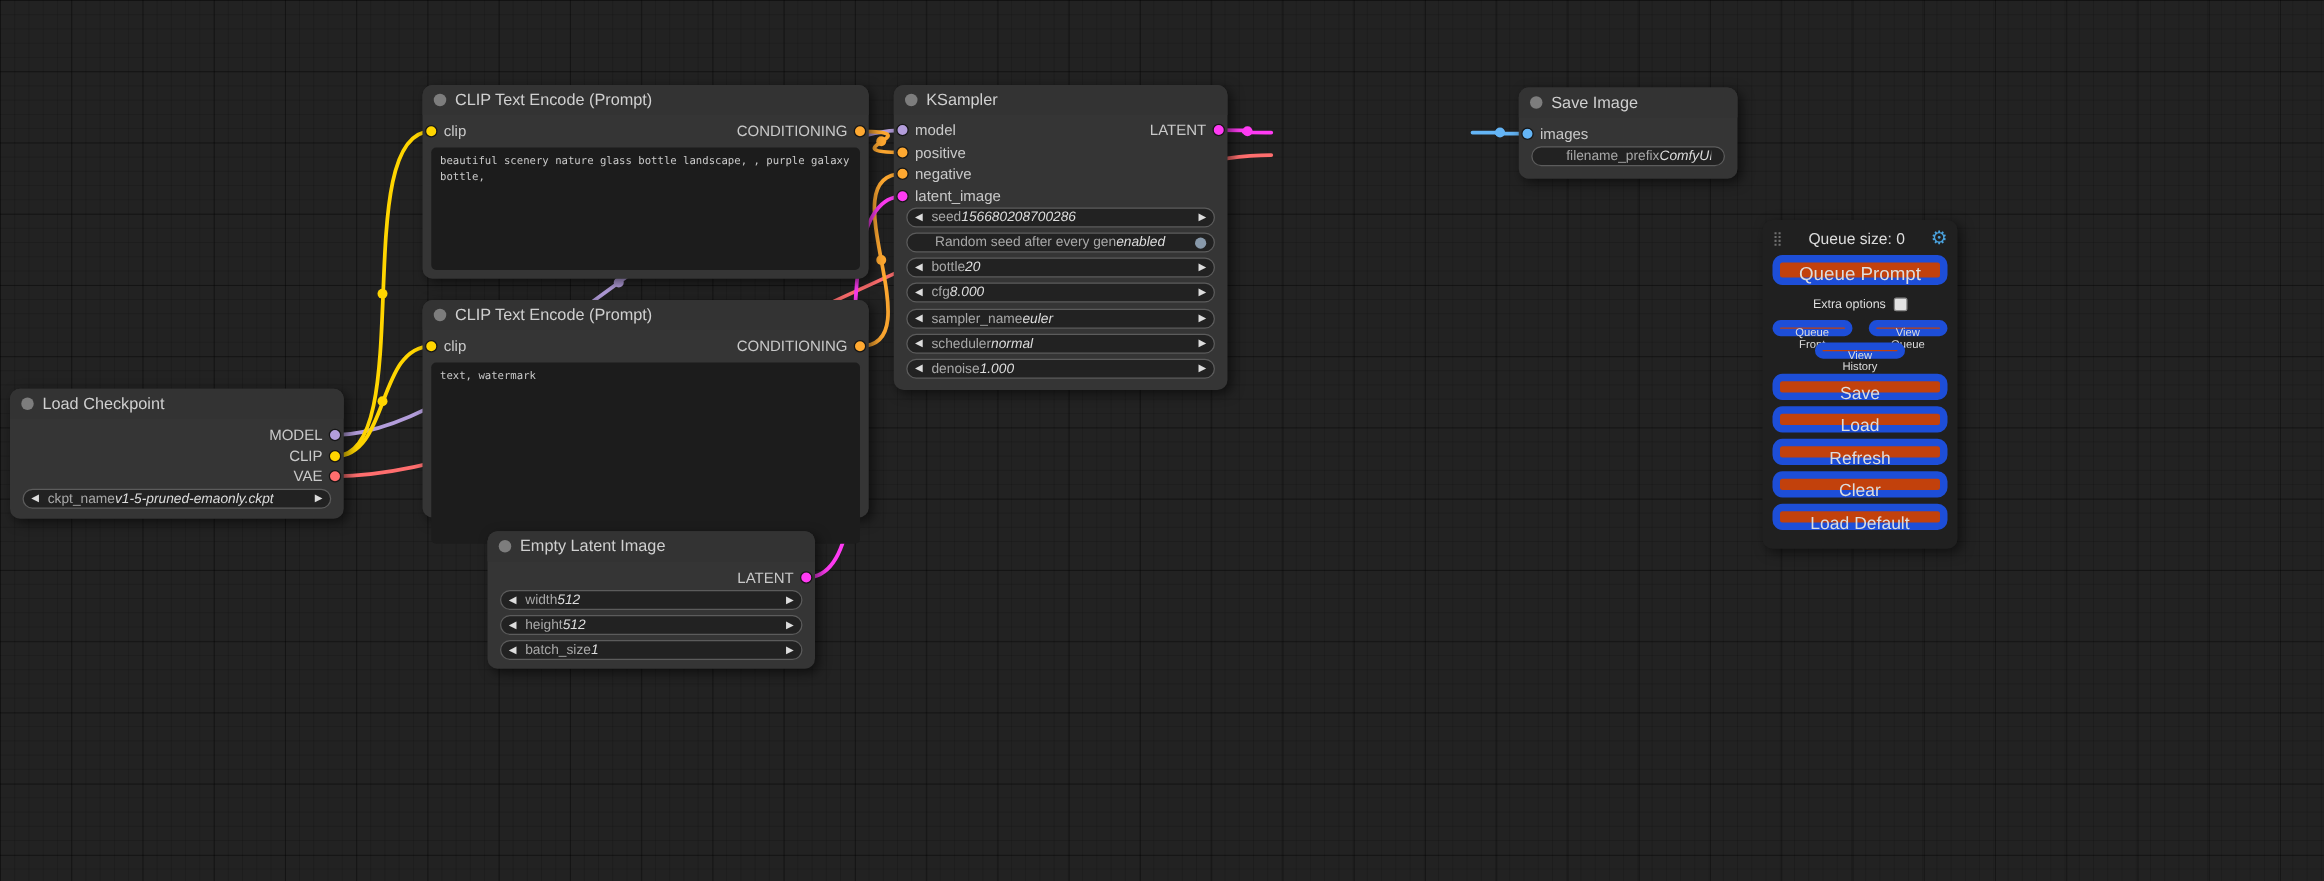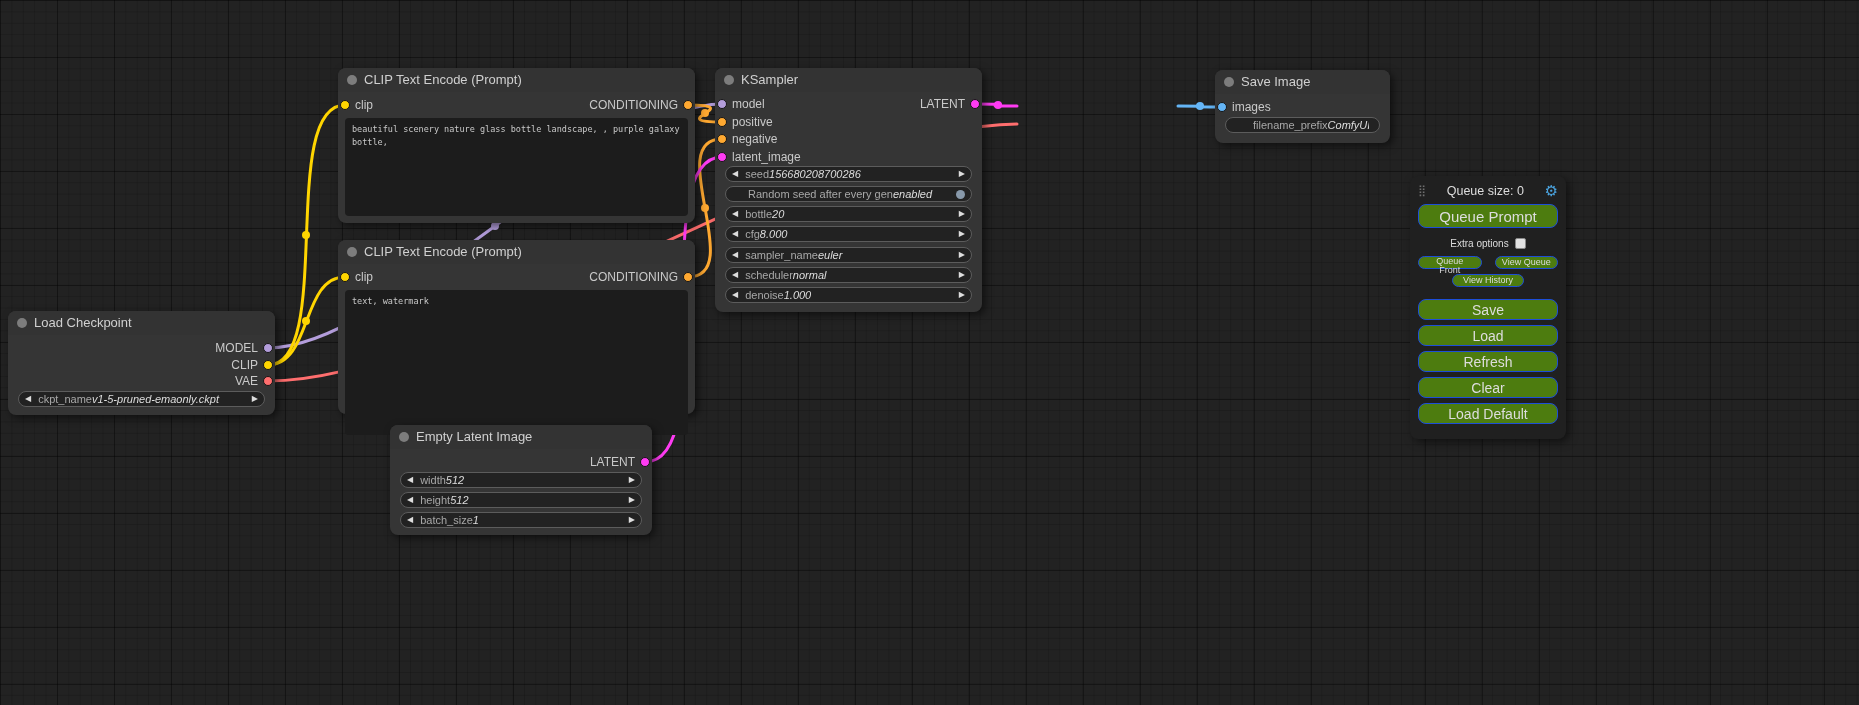--- a/index.html
+++ b/index.html
@@ -71,21 +71,21 @@
   .queue-panel{
     position:absolute;left:1410px;top:176px;width:156px;z-index:10;
     background:#202020;border-radius:8px;box-shadow:3px 3px 9px rgba(0,0,0,.5);
     padding:5px 8px 10px;box-sizing:border-box;display:flex;flex-direction:column;
   }
   .qp-header{display:flex;align-items:center;justify-content:space-between;height:19px;margin-bottom:4px;}
   .drag{color:#6f6f6f;font-size:11px;cursor:grab;}
   .qsize{color:#ddd;font-size:12.5px;}
   .gear{color:#4AA3DF;font-size:15px;cursor:pointer;line-height:15px;}
   .qbtn{
-    background:#4d7c0f;border:1px solid #1d4ed8;color:#ddd;border-radius:8px;
+    background:#c2410c;border:6px solid #1d4ed8;color:#ddd;border-radius:8px;
     font-family:"Liberation Sans",sans-serif;cursor:pointer;display:block;width:100%;
   }
   .qp-main{height:24px;font-size:15px;margin-bottom:8px;}
   .qp-extra{display:flex;align-items:center;justify-content:center;gap:6px;height:15px;margin-bottom:5px;color:#ddd;font-size:10px;}
   .checkbox{width:11px;height:11px;background:#e2e2e2;border:1px solid #8a8a8a;border-radius:2px;box-sizing:border-box;cursor:pointer;}
   .qp-row{display:flex;gap:13px;margin-bottom:5px;}
   .qp-row.center{justify-content:center;margin-bottom:12px;}
   .qsmall{height:13px;font-size:9px;line-height:9px;padding:0 6px;border-radius:7px;flex:1;}
   .qsmall.vh{flex:0 0 auto;width:72px;}
   .qbig{height:21px;font-size:14px;margin-bottom:5px;}

